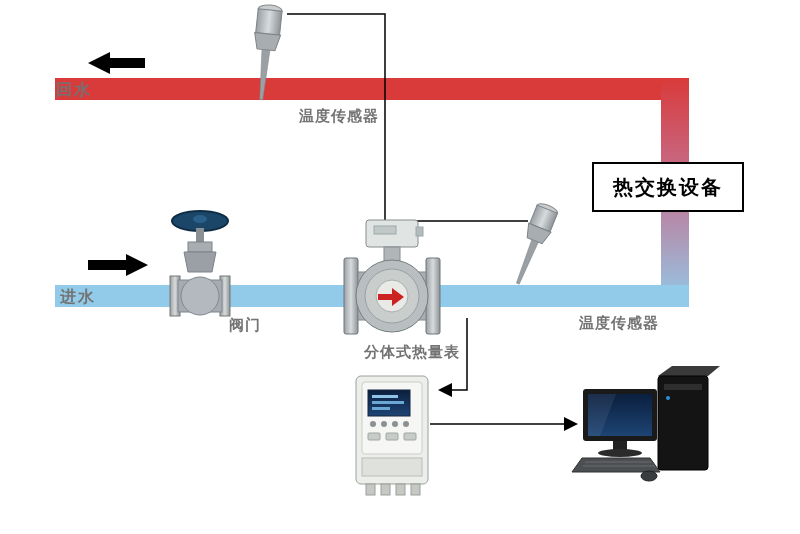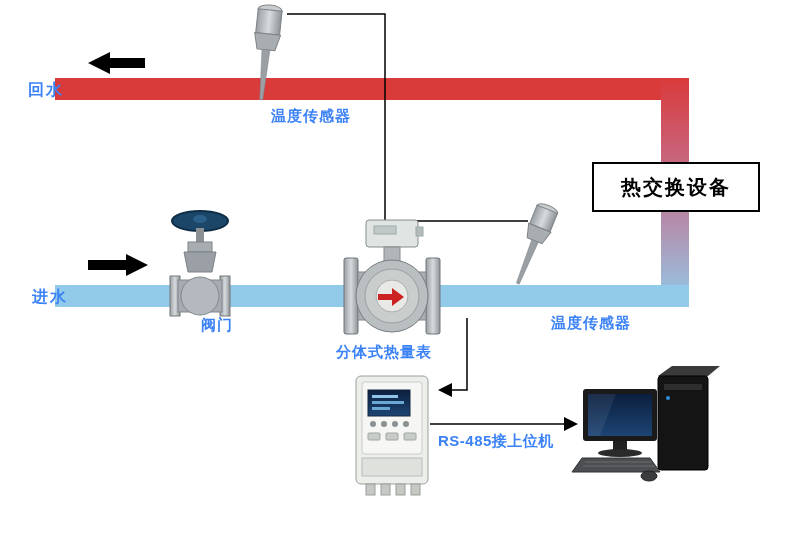--- a/index.html
+++ b/index.html
@@ -1,23 +1,23 @@
 <!DOCTYPE html>
 <html><head>
 <meta charset="utf-8">
 <style>
   * { margin:0; padding:0; box-sizing:border-box; }
   html,body { width:800px; height:534px; background:#ffffff;
     font-family:"Liberation Sans","DejaVu Sans",sans-serif; }
   .canvas { position:relative; width:800px; height:534px; background:#fff; overflow:hidden; }
   .svg-layer { position:absolute; left:0; top:0; }
-  .label { position:absolute; color:#3b82f6; font-size:15px; font-weight:600;
-    white-space:nowrap; letter-spacing:1px; }
+  .label { position:absolute; color:#737373; font-size:15px; font-weight:600;
+    white-space:nowrap; letter-spacing:1px;margin-left:28px; }
   .label.pipe-label { font-size:16px; font-weight:700; letter-spacing:2px; }
-  .hx-box { position:absolute; left:592px; top:162px; width:168px; height:50px;
+  .hx-box { position:absolute; left:592px; top:162px; width:152px; height:50px;
     background:#ffffff; border:2px solid #000;
     display:flex; align-items:center; justify-content:center;
     font-size:20px; font-weight:700; letter-spacing:2px; color:#000; }
 </style>
 </head>
 <body>
 
 <div class="canvas">
 
   <svg class="svg-layer" width="800" height="534" viewBox="0 0 800 534">
@@ -135,19 +135,18 @@
   <div class="label" style="left:271px; top:107px;">温度传感器</div>
 
   <div class="label pipe-label" style="left:32px; top:287px;">进水</div>
 
   <div class="label" style="left:201px; top:316px;">阀门</div>
 
   <div class="label" style="left:336px; top:343px;text-align:right;">分体式热量表</div>
 
   <div class="label" style="left:551px; top:314px;">温度传感器</div>
 
-  <div class="label" style="left:438px; top:432px; letter-spacing:0.5px;">RS-485接上位机</div>
 
   <div class="hx-box">
     <span>热交换设备</span>
   </div>
 
 </div>
 
 </body></html>

